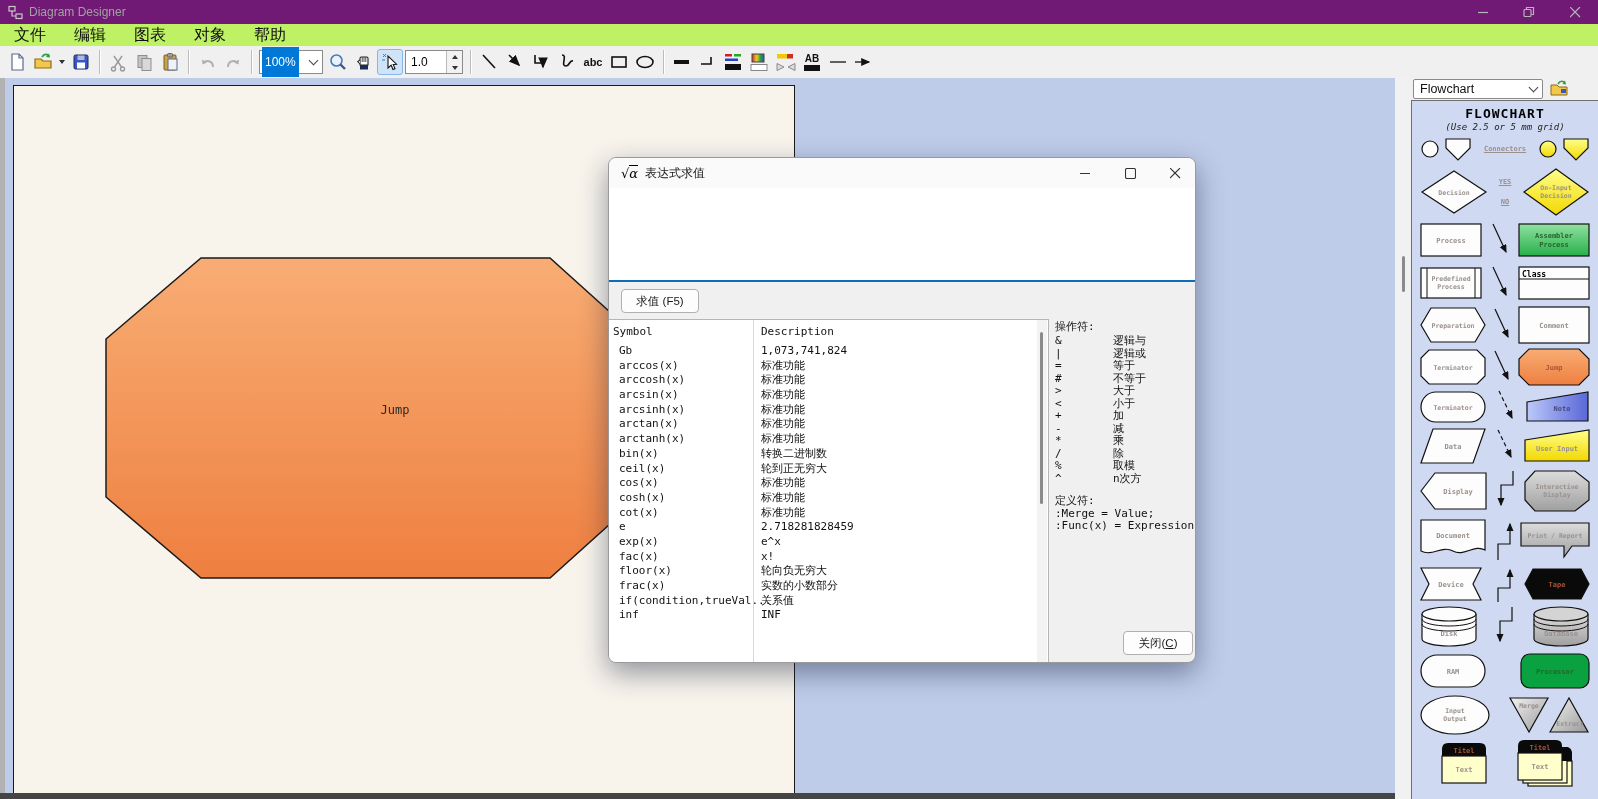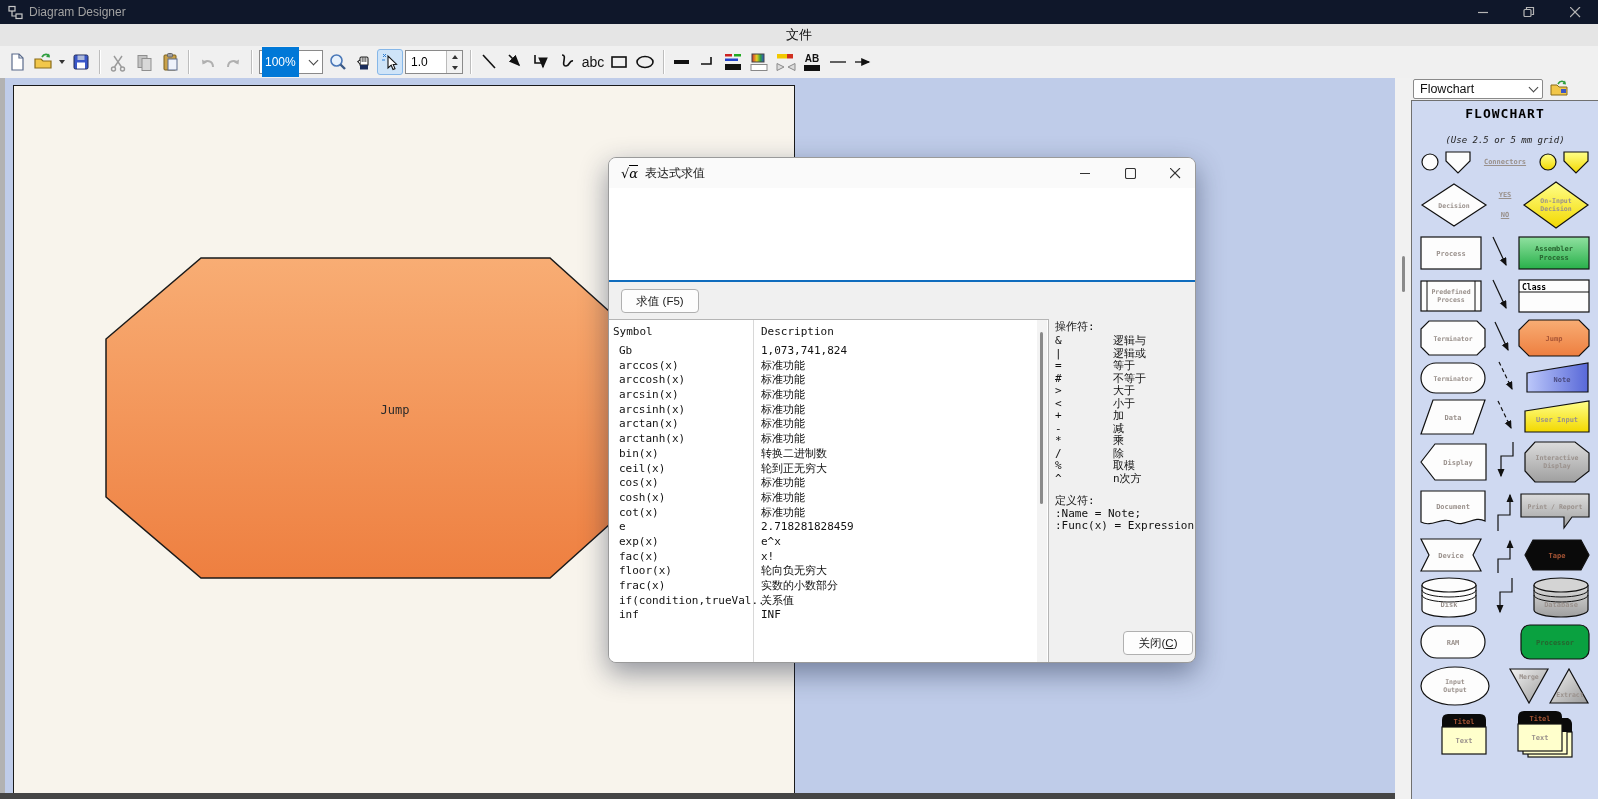--- a/index.html
+++ b/index.html
@@ -1,30 +1,30 @@
 <!DOCTYPE html>
 <html><head>
 <meta charset="utf-8">
 <style>
   html,body{margin:0;padding:0;background:#666;}
   #app{position:relative;width:1598px;height:799px;overflow:hidden;background:#bfcce9;
        font-family:"Liberation Sans",sans-serif;-webkit-font-smoothing:antialiased;}
   .abs{position:absolute;}
 
   
-  #titlebar{position:absolute;left:0;top:0;width:1598px;height:24px;background:#0f172a;
+  #titlebar{position:absolute;left:0;top:0;width:1598px;height:24px;background:#701a75;
             display:flex;align-items:center;color:#a2a2a2;font-size:12px;}
   #titlebar .appicon{margin:0 6px 0 8px;display:flex;}
   #titlebar .wbtns{margin-left:auto;display:flex;height:24px;}
   .wbtn{width:46px;height:24px;display:flex;align-items:center;justify-content:center;}
   .wbtn svg{stroke:#b5b5b5;stroke-width:1.2;fill:none;}
 
   
-  #menubar{position:absolute;left:0;top:24px;width:1598px;height:22px;background:#e5e5e5;
-           display:flex;align-items:center;font-size:13px;color:#111;flex-direction:column;}
+  #menubar{position:absolute;left:0;top:24px;width:1598px;height:22px;background:#bef264;
+           display:flex;align-items:center;font-size:16px;color:#111;}
   .menu-item{padding:2px 14px;}
 
   
   #toolbar{position:absolute;left:0;top:46px;width:1598px;height:32px;background:#f0f0f0;
            display:flex;align-items:center;padding-left:4px;box-sizing:border-box;}
   .tbtn{width:26px;height:26px;display:flex;align-items:center;justify-content:center;border-radius:3px;}
   .tbtn.active{background:#cfe4f8;border:1px solid #86b7e8;width:24px;height:24px;}
   .vsep{width:1px;height:24px;background:#bdbdbd;margin:0 5px;box-shadow:1px 0 0 #fff;}
   .combo{width:62px;height:22px;background:#fff;border:1px solid #8a8a8a;display:flex;align-items:center;
          font-size:12px;margin:0 2px;}
@@ -33,21 +33,21 @@
         transform:rotate(45deg);margin:-3px 5px 0 auto;}
   .spin{width:56px;height:22px;background:#fff;border:1px solid #8a8a8a;display:flex;align-items:center;
         font-size:12px;margin:0 2px;}
   .spin .val{padding-left:5px;flex:1;}
   .spin .btns{width:15px;height:100%;display:flex;flex-direction:column;border-left:1px solid #bbb;}
   .spin .btns div{flex:1;display:flex;align-items:center;justify-content:center;background:#f2f2f2;}
   .tri-up{width:0;height:0;border-left:3.5px solid transparent;border-right:3.5px solid transparent;border-bottom:4.5px solid #333;}
   .tri-dn{width:0;height:0;border-left:3.5px solid transparent;border-right:3.5px solid transparent;border-top:4.5px solid #333;}
   .dd-arrow{width:0;height:0;border-left:3.5px solid transparent;border-right:3.5px solid transparent;border-top:4.5px solid #333;margin:0 3px;}
   .tool-ico{stroke:#111;fill:none;stroke-width:1.6;}
-  .abc-txt{font-size:14px;color:#111;font-weight:normal;letter-spacing:0;}
+  .abc-txt{font-size:11px;color:#111;font-weight:bold;letter-spacing:0;}
   .ab-ico{display:flex;flex-direction:column;align-items:center;line-height:1;}
   .ab-ico .t{font-size:10px;font-weight:bold;color:#111;}
   .ab-ico .bar{width:16px;height:6px;background:#111;margin-top:1px;}
 
   
   #left-strip{position:absolute;left:0;top:78px;width:5px;height:721px;background:#b2b2b2;}
   #canvas-blue{position:absolute;left:5px;top:78px;width:1390px;height:721px;background:#bfcce9;}
   #page{position:absolute;left:13px;top:85px;width:782px;height:714px;background:#f8f4ec;
         border:1.5px solid #1a1a1a;box-sizing:border-box;}
   #bottom-strip{position:absolute;left:0;top:793px;width:1395px;height:6px;background:#454545;}
@@ -100,21 +100,21 @@
   #side-top{position:absolute;left:1411px;top:78px;width:187px;height:22px;background:#f0f0f0;
             display:flex;align-items:center;}
   #tpl-select{width:130px;height:20px;background:#fff;border:1px solid #8a8a8a;border-radius:2px;
               display:flex;align-items:center;font-size:12.5px;color:#111;padding-left:6px;box-sizing:border-box;margin-left:2px;}
   #tpl-btn{width:22px;height:20px;margin-left:6px;display:flex;align-items:center;justify-content:center;}
   #palette{position:absolute;left:1411px;top:100px;width:187px;height:699px;background:#cfd9f1;
            border-top:1px solid #707070;border-left:1px solid #707070;box-sizing:border-box;overflow:hidden;}
   #pal-title{text-align:center;margin-top:5px;font-family:"DejaVu Sans Mono",monospace;
              font-weight:bold;font-size:13px;letter-spacing:1px;color:#000;}
   #pal-sub{text-align:center;font-family:"DejaVu Sans Mono",monospace;font-style:italic;
-           font-size:9px;color:#222;margin-top:14px;}
+           font-size:9px;color:#222;margin-top:1px;}
   .prow{display:flex;align-items:center;justify-content:space-between;padding:0 8px;height:42px;}
   .pmid{width:30px;display:flex;flex-direction:column;align-items:center;justify-content:center;
         font-family:"DejaVu Sans Mono",monospace;font-weight:bold;font-size:7px;color:#9a918c;text-decoration:underline;}
   #palette svg text{font-family:"DejaVu Sans Mono",monospace;font-weight:bold;font-size:7px;fill:#9a918c;}
   #palette svg text.s65{font-size:6.5px;}
   #palette svg text.dk{fill:#a85535;}
   #palette svg text.blk{fill:#000;font-size:8px;}
   #palette svg text.grn{fill:#27632f;}
   #palette svg text.nb{fill:#4a4a7e;}
   .pshape{stroke:#111;stroke-width:1.2;}
@@ -564,21 +564,21 @@
       <div class="oprow">
           <span class="opsym">%</span>
           <span class="opdesc">取模</span>
         </div>
       <div class="oprow">
           <span class="opsym">^</span>
           <span class="opdesc">n次方</span>
         </div>
       <div id="defs-block">
         <div>定义符:</div>
-        <div>:Name = Note;</div>
+        <div>:Merge = Value;</div>
         <div>:Func(x) = Expression;</div>
       </div>
     </div>
 
     <div id="close-btn">
       <span>关闭(</span>
         <span class="u">C</span>
         <span>)</span>
     </div>
   </div>
@@ -661,20 +661,35 @@
             <line x1="5" y1="3" x2="18" y2="31" stroke="#111" stroke-width="1.2" marker-end="url(#ah)"></line>
           </svg>
         </span>
       <svg width="72" height="34">
         <rect class="pshape" x="1" y="1" width="70" height="32" fill="#fdfdfd"></rect>
         <line x1="1" y1="13" x2="71" y2="13" stroke="#111"></line>
         <text class="blk" x="4" y="10.5" text-anchor="start">Class</text>
       </svg>
     </div>
 
+    <div class="prow" style="height:42px">
+      <svg width="66" height="36">
+        <polygon class="pshape" points="11,1 55,1 65,18 55,35 11,35 1,18" fill="#fdfdfd"></polygon>
+        <text class="s65" x="33" y="20.5" text-anchor="middle">Preparation</text>
+      </svg>
+      <span class="pmid">
+          <svg width="24" height="38">
+            <line x1="5" y1="3" x2="18" y2="31" stroke="#111" stroke-width="1.2" marker-end="url(#ah)"></line>
+          </svg>
+        </span>
+      <svg width="72" height="38">
+        <rect class="pshape" x="1" y="1" width="70" height="36" fill="#fdfdfd"></rect>
+        <text x="36" y="21.5" text-anchor="middle">Comment</text>
+      </svg>
+    </div>
 
     <div class="prow" style="height:42px">
       <svg width="66" height="36">
         <polygon class="pshape" points="9,1 57,1 65,9 65,27 57,35 9,35 1,27 1,9" fill="#fdfdfd"></polygon>
         <text class="s65" x="33" y="20.5" text-anchor="middle">Terminator</text>
       </svg>
       <span class="pmid">
           <svg width="24" height="38">
             <line x1="5" y1="3" x2="18" y2="31" stroke="#111" stroke-width="1.2" marker-end="url(#ah)"></line>
           </svg>

